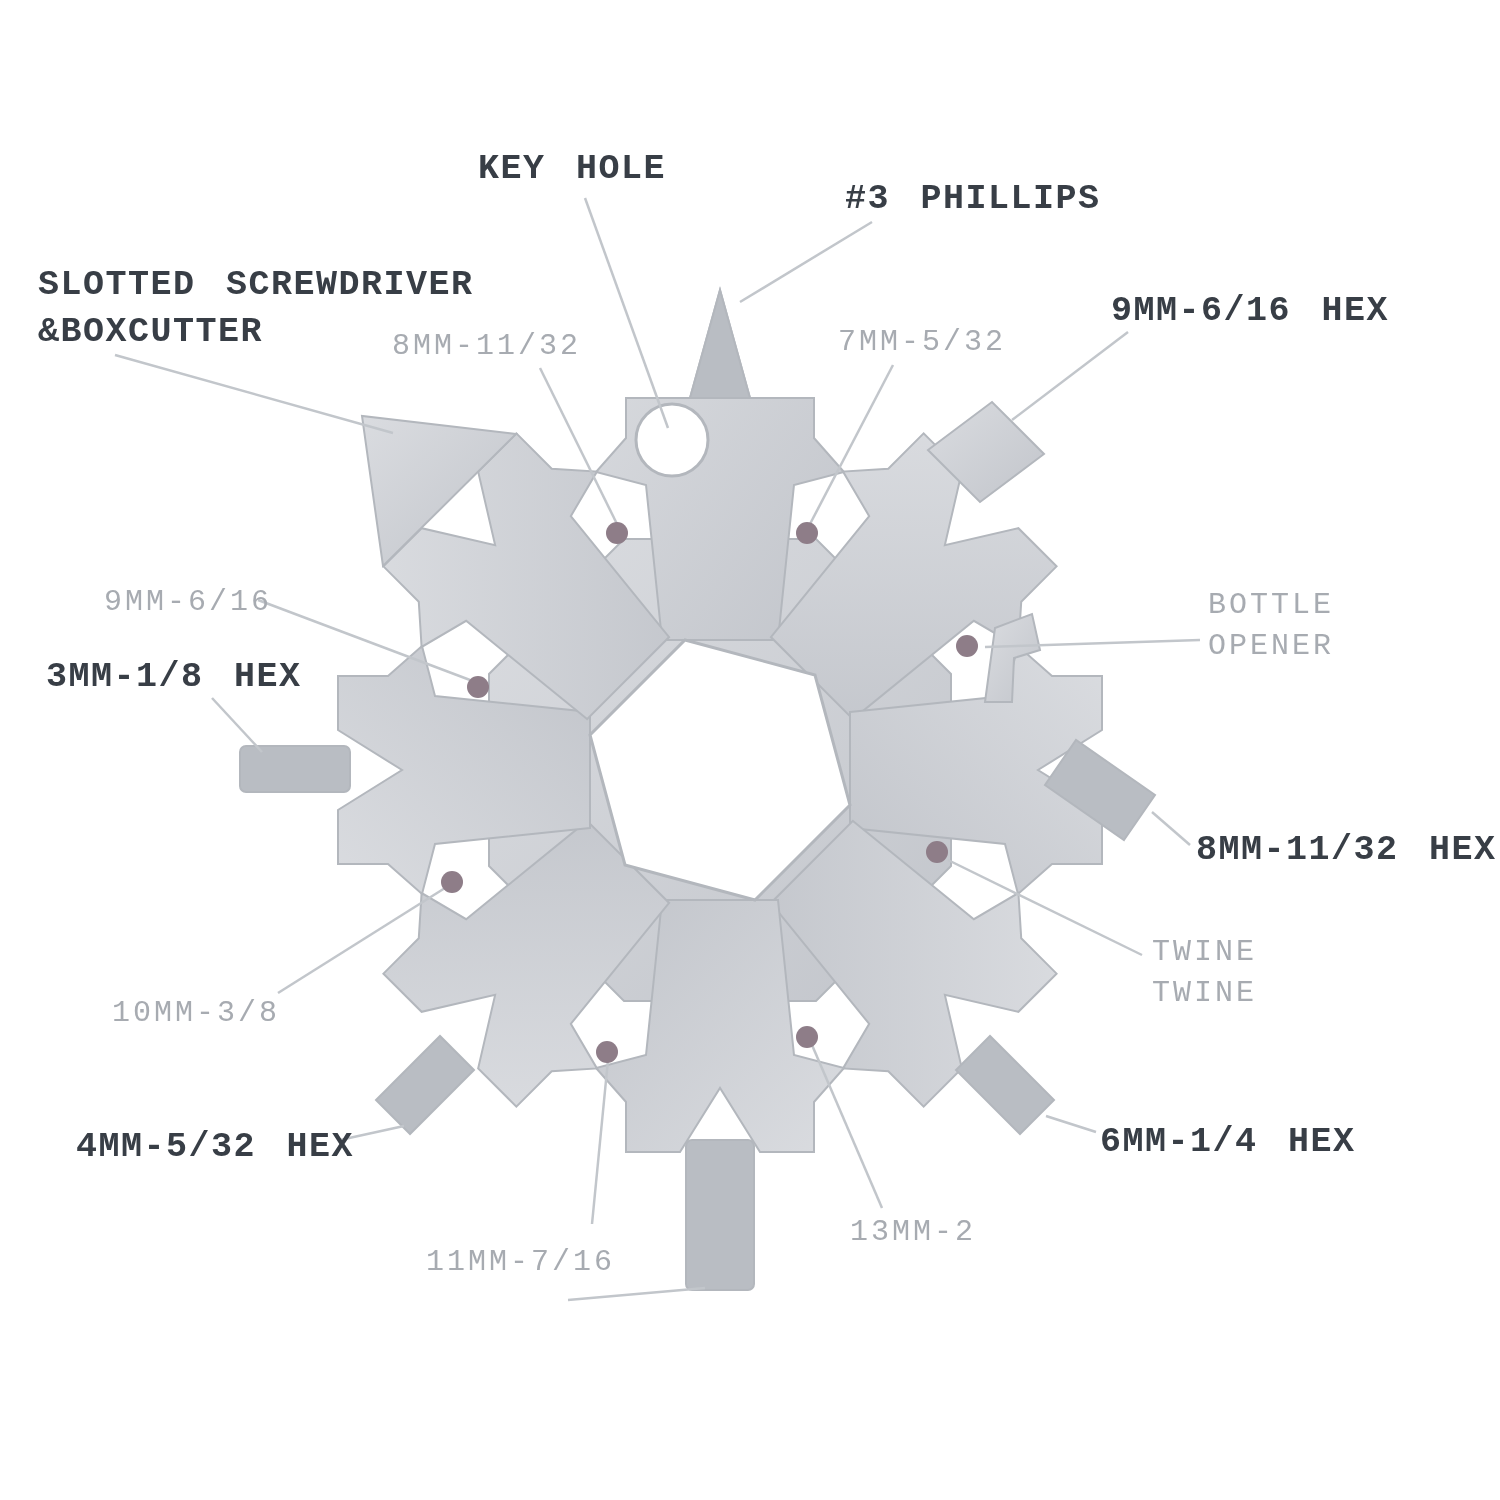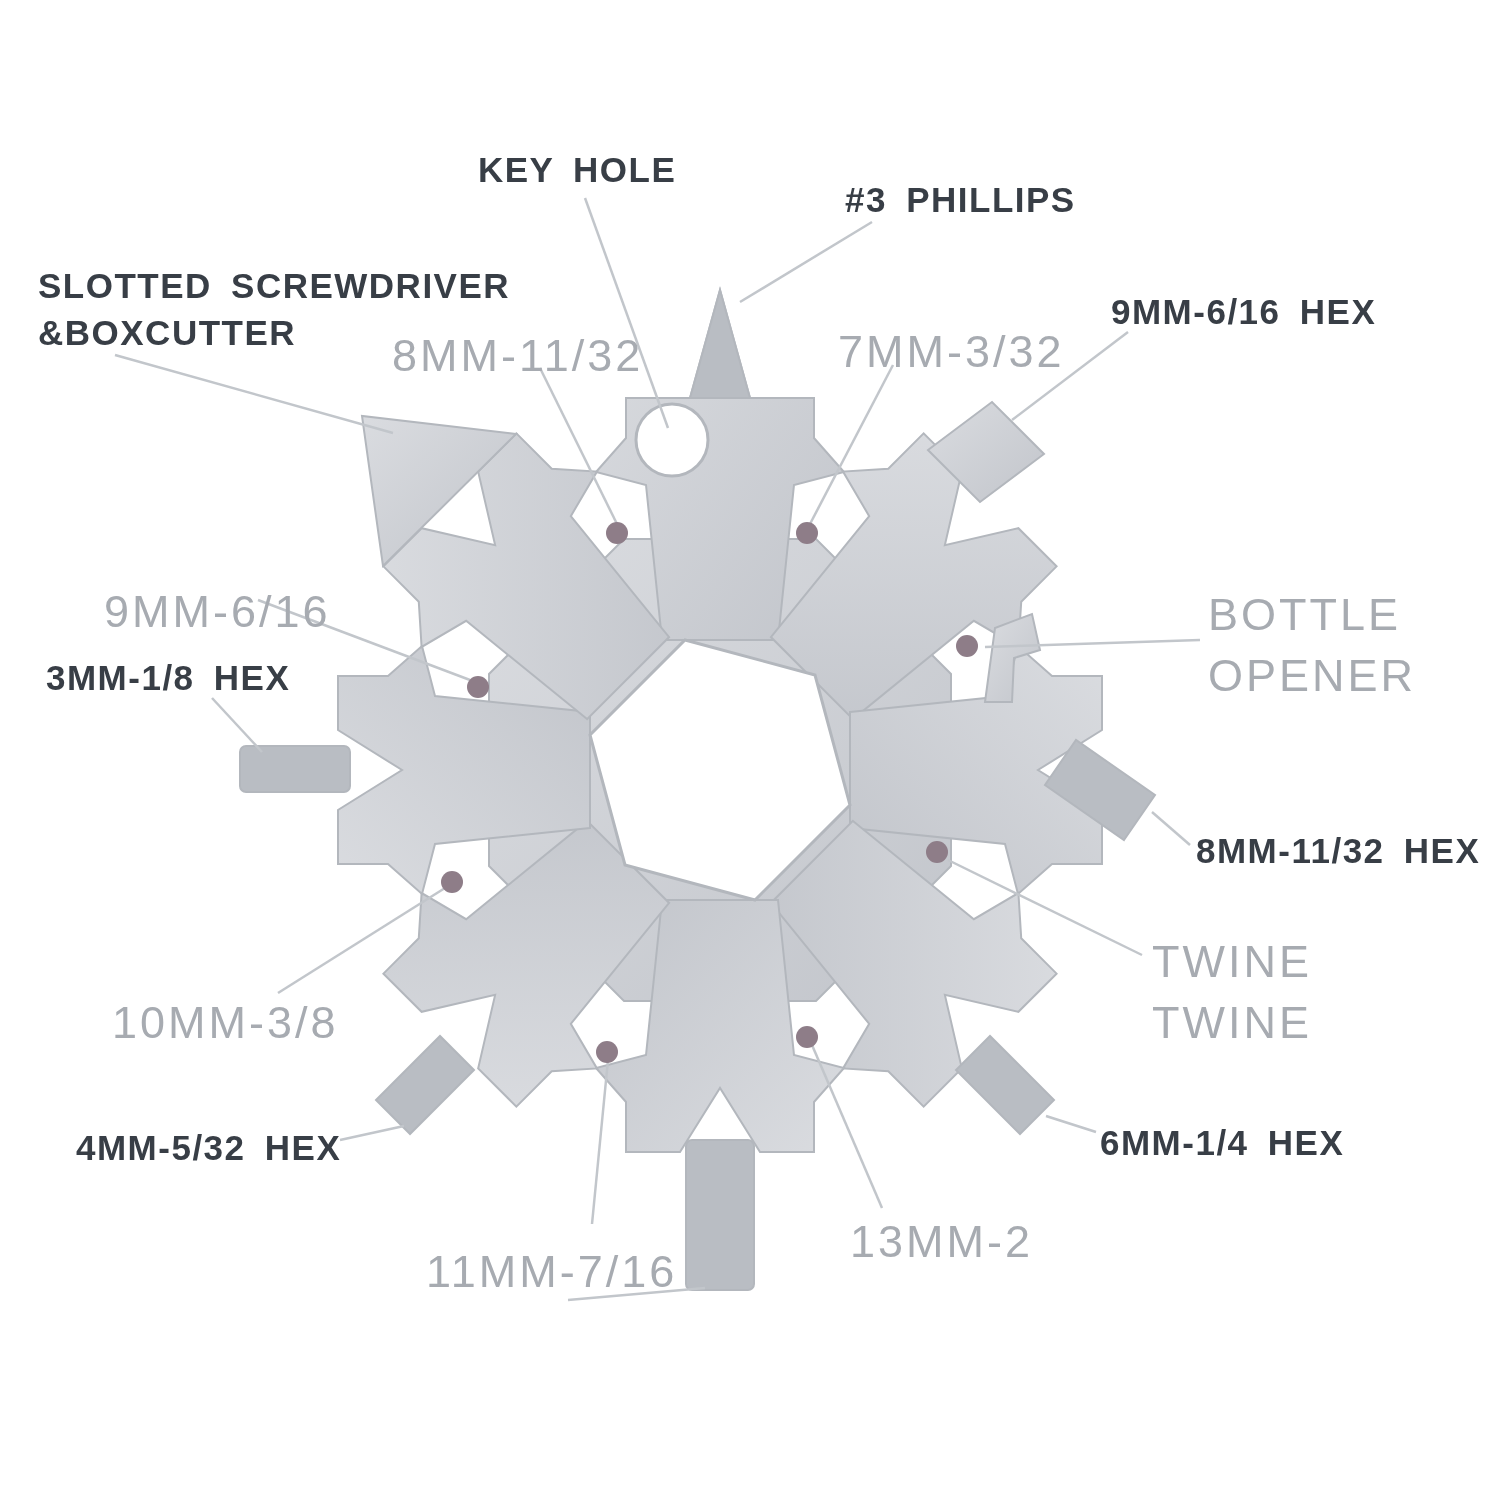--- a/index.html
+++ b/index.html
@@ -1,29 +1,29 @@
 <!DOCTYPE html>
 <html style="--background: #ffffff; --label-dark: #383e46; --label-gray: #a7abb1; --leader: #c2c6cb; --dot: #8e7d88; --tool-edge: #b3b7bd; --tool-light: #dadce0; --tool-dark: #c2c5cb; --bit-fill: #b9bdc3;"><head>
 <meta charset="utf-8">
 <style>
   html,body{margin:0;padding:0;background:#fff;}
   .canvas{
     position:relative;
     width:1500px;height:1348px;
     background:var(--background,#ffffff);
-    font-family:Liberation Sans, sans-serif;
+    font-family:Liberation Mono, monospace;
     overflow:hidden;
   }
   .art{position:absolute;left:0;top:0;width:1500px;height:1500px;}
   .tool{fill:url(#toolGrad);stroke:var(--tool-edge,#b3b7bd);stroke-width:2;}
   .bit{fill:var(--bit-fill,#b9bdc3);stroke:var(--tool-edge,#9fa3a9);stroke-width:2;}
   .tool-hole{fill:#ffffff;stroke:var(--tool-edge,#b3b7bd);stroke-width:3;}
   .leaders line{stroke:var(--leader,#c2c6cb);stroke-width:2.5;fill:none;}
   .dot{fill:var(--dot,#8e7d88);}
-  .label{position:absolute;white-space:nowrap;font-size:45px;line-height:1.35;}
+  .label{position:absolute;white-space:nowrap;font-size:30px;line-height:1.35;}
   .label.bold{
     font-weight:700;color:var(--label-dark,#383e46);
     font-size:35px;letter-spacing:1.5px;word-spacing:8px;
   }
   .label.gray{
     font-weight:400;color:var(--label-gray,#a7abb1);
     letter-spacing:3px;word-spacing:4px;
   }
 </style>
 </head>
@@ -100,21 +100,21 @@
 
   <div class="label bold" style="left:478px;top:146px;">KEY HOLE</div>
   <div class="label bold" style="left:845px;top:176px;">#3 PHILLIPS</div>
 
   <div class="label bold" style="left:38px;top:262px;">
     <div>SLOTTED SCREWDRIVER</div>
     <div>&amp;BOXCUTTER</div>
   </div>
 
   <div class="label gray" style="left:392px;top:326px;">8MM-11/32</div>
-  <div class="label gray" style="left:838px;top:322px;">7MM-3/32</div>
+  <div class="label gray" style="left:838px;top:322px;">7MM-5/32</div>
   <div class="label bold" style="left:1103px;top:288px;margin-left:8px;">9MM-6/16 HEX</div>
   <div class="label gray" style="left:104px;top:556px;margin-top:26px;">9MM-6/16</div>
   <div class="label bold" style="left:46px;top:654px;">3MM-1/8 HEX</div>
 
   <div class="label gray" style="left:1208px;top:585px;">
     <div>BOTTLE</div>
     <div>OPENER</div>
   </div>
 
   <div class="label bold" style="left:1196px;top:827px;">8MM-11/32 HEX</div>

